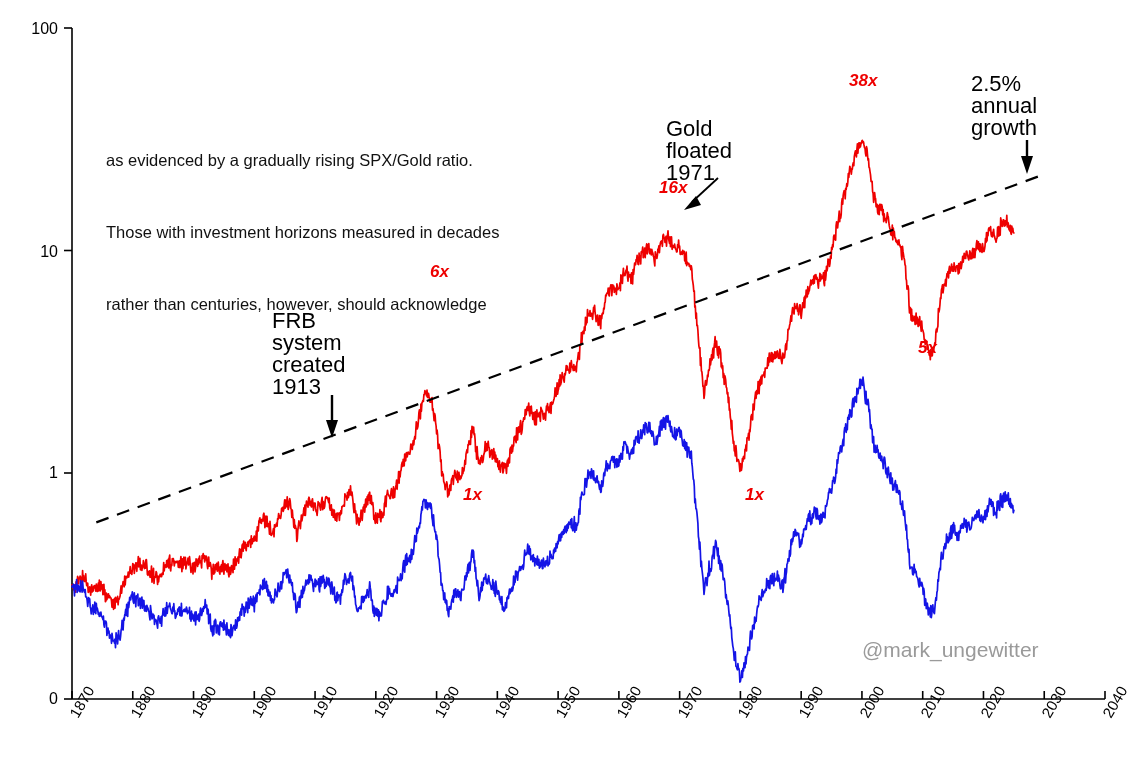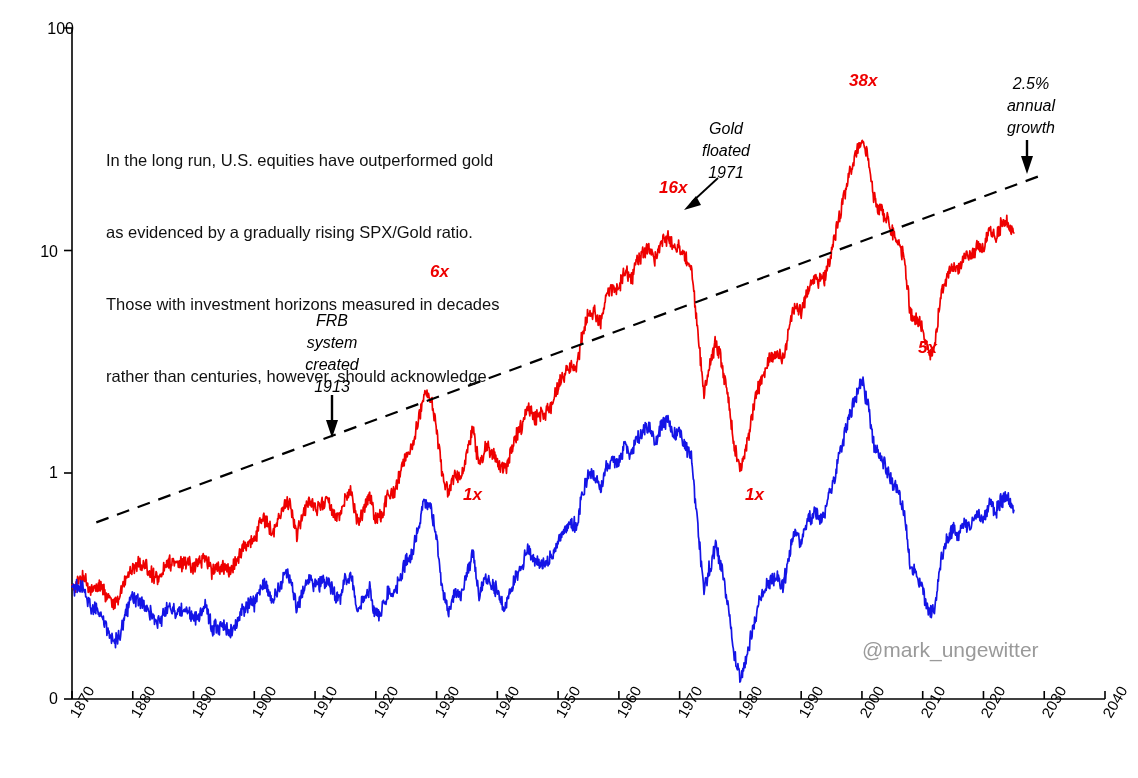--- a/index.html
+++ b/index.html
@@ -9,21 +9,21 @@
     font-family:"Liberation Sans",sans-serif;
     overflow:hidden;
     position:relative;
   }
   #root{position:relative;width:1138px;height:778px;}
   svg.layer{position:absolute;left:0;top:0;width:1138px;height:778px;}
   .txt{position:absolute;white-space:pre;}
   .title1{font-size:23px;font-weight:bold;color:#1414e6;letter-spacing:0px;}
   .title2{font-size:23px;font-weight:bold;color:#ee0000;letter-spacing:0px;}
   .body-text{font-size:16.5px;color:#111111;line-height:24px;}
-  .annot{font-size:16px;color:#000000;text-align:center;line-height:22px;font-style:italic;}
+  .annot{font-size:22px;color:#000000;line-height:22px;}
   .mult{font-size:17px;color:#ee0000;font-style:italic;font-weight:bold;}
   .ytick{font-size:16px;color:#000000;text-align:right;}
   .xtick{
     font-size:15px;color:#000000;
     transform-origin:left top;
     transform:rotate(-60deg);
   }
   .watermark{font-size:21px;color:#9a9a9a;}
 </style>
 </head>
@@ -78,21 +78,21 @@
         <line x1="718" y1="178" x2="692" y2="202" stroke="#000" stroke-width="1.8"></line>
         <polygon points="684,210 696,196 701,205" fill="#000"></polygon>
       </g>
       <g>
         <line x1="1027" y1="140" x2="1027" y2="163" stroke="#000" stroke-width="2.4"></line>
         <polygon points="1027,174 1021,156 1033,156" fill="#000"></polygon>
       </g>
     </g>
   </svg>
 
-  <div class="txt ytick" style="left:26px;top:20px;width:48px;">100</div>
+  <div class="txt ytick" style="left:10px;top:20px;width:48px;">100</div>
   <div class="txt ytick" style="left:10px;top:243px;width:48px;">10</div>
   <div class="txt ytick" style="left:10px;top:464px;width:48px;">1</div>
   <div class="txt ytick" style="left:10px;top:690px;width:48px;">0</div>
 
   <div id="xlabels">
       <div class="txt xtick" style="left: 66px; top: 712px;">1870</div>
       <div class="txt xtick" style="left: 126.765px; top: 712px;">1880</div>
       <div class="txt xtick" style="left: 187.529px; top: 712px;">1890</div>
       <div class="txt xtick" style="left: 248.294px; top: 712px;">1900</div>
       <div class="txt xtick" style="left: 309.059px; top: 712px;">1910</div>
@@ -106,21 +106,20 @@
       <div class="txt xtick" style="left: 795.176px; top: 712px;">1990</div>
       <div class="txt xtick" style="left: 855.941px; top: 712px;">2000</div>
       <div class="txt xtick" style="left: 916.706px; top: 712px;">2010</div>
       <div class="txt xtick" style="left: 977.471px; top: 712px;">2020</div>
       <div class="txt xtick" style="left: 1038.24px; top: 712px;">2030</div>
       <div class="txt xtick" style="left: 1099px; top: 712px;">2040</div>
     </div>
 
 
   <div class="txt body-text" style="left:106px;top:100px;">
-    <div>In the long run, U.S. equities have outperformed gold</div>
     <div>as evidenced by a gradually rising SPX/Gold ratio.</div>
     <div>Those with investment horizons measured in decades</div>
     <div>rather than centuries, however, should acknowledge</div>
   </div>
 
   <div id="annots">
       <div class="txt annot" style="left: 272px; top: 310px; width: 120px;"><div>FRB</div><div>system</div><div>created</div><div>1913</div></div>
       <div class="txt annot" style="left: 666px; top: 118px; width: 120px;"><div>Gold</div><div>floated</div><div>1971</div></div>
       <div class="txt annot" style="left: 971px; top: 73px; width: 120px;"><div>2.5%</div><div>annual</div><div>growth</div></div>
     </div>

